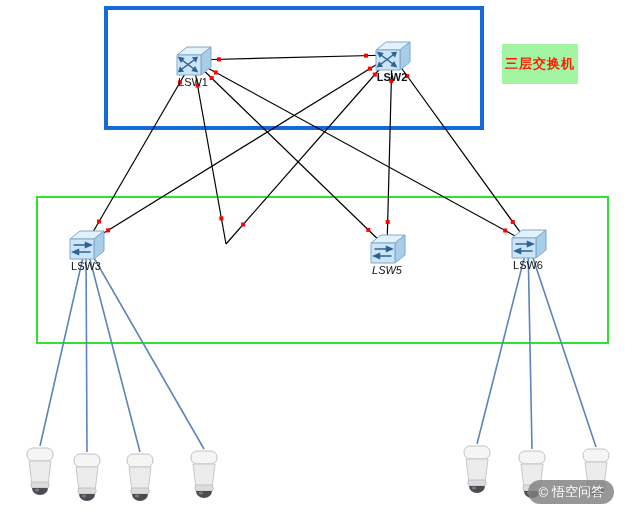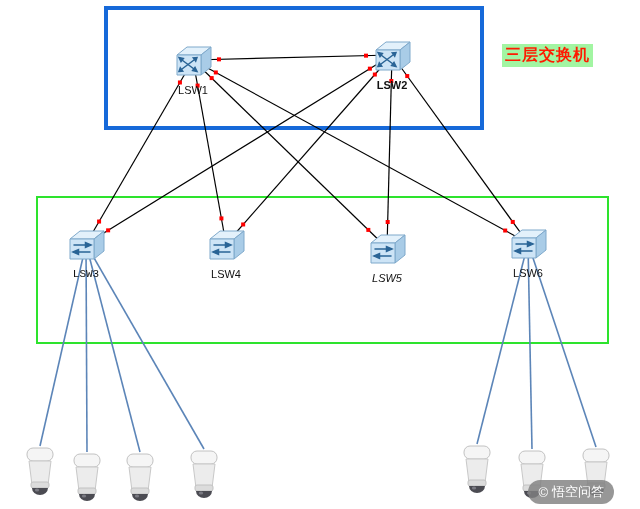--- a/index.html
+++ b/index.html
@@ -4,25 +4,25 @@
 <style>
   html,body{margin:0;padding:0;background:#fff;}
   #stage{
     position:relative;width:640px;height:509px;background:#ffffff;
     overflow:hidden;font-family:"Liberation Sans",sans-serif;
   }
   #edge-layer{position:absolute;left:0;top:0;z-index:1;}
   .group-box{position:absolute;z-index:0;background:transparent;box-sizing:border-box;}
   .node{position:absolute;z-index:2;width:44px;text-align:center;cursor:pointer;}
   .node .icon{display:block;margin:0 auto;width:40px;height:32px;}
-  .node .label{font-size:11px;color:#111;line-height:1.1;margin-top:8px;}
+  .node .label{font-size:11px;color:#111;line-height:1.1;margin-top:0;}
   .camera{position:absolute;z-index:2;width:36px;height:58px;cursor:pointer;}
   #annotation{
-    position:absolute;z-index:3;font-size:16px;font-weight:bold;
-    padding:1px 3px;letter-spacing:1px;white-space:nowrap;
+    position:absolute;z-index:3;font-size:13px;font-weight:bold;
+    padding:11px 3px;letter-spacing:1px;white-space:nowrap;
   }
   #watermark{
     position:absolute;z-index:4;right:26px;bottom:5px;
     background:rgba(128,128,128,0.82);color:#fff;border-radius:12px;
     padding:3px 10px;font-size:13px;display:flex;align-items:center;gap:4px;
     white-space:nowrap;
   }
 </style>
 </head>
 <body>
@@ -98,74 +98,60 @@
             <line x1="9" y1="16" x2="21" y2="25"></line>
             <line x1="9" y1="25" x2="21" y2="16"></line>
             <polygon points="24,27.5 19.6,26.6 22,23.4"></polygon>
             <polygon points="6,13.5 8,17.6 10.4,14.4"></polygon>
             <polygon points="24,13.5 22.7,17.1 20.3,13.9"></polygon>
             <polygon points="6,27.5 9.7,27.1 7.3,23.9"></polygon>
           </g>
         </svg></span>
       <div class="label">LSW2</div>
     </div>
-    <div class="node" style="left: 64px; top: 228px; font-family: Liberation Mono, monospace;">
+    <div class="node" style="left: 64px; top: 228px;">
       <span class="icon"><svg xmlns="http://www.w3.org/2000/svg" viewBox="0 0 40 32" width="40" height="32">
           <polygon points="4,11 14,3 38,3 28,11" fill="#e3f1fb" stroke="#7fa9cb"></polygon>
           <polygon points="28,11 38,3 38,23 28,31" fill="#a9cce7" stroke="#7fa9cb"></polygon>
           <polygon points="4,11 28,11 28,31 4,31" fill="#cde4f6" stroke="#7fa9cb"></polygon>
           <g stroke="#2a6496" stroke-width="1.5" fill="#2a6496" stroke-linecap="round">
             <line x1="8" y1="17" x2="21" y2="17"></line>
             <polygon points="25,17 19.5,14.6 19.5,19.4"></polygon>
             <line x1="11" y1="24" x2="24" y2="24"></line>
             <polygon points="7,24 12.5,21.6 12.5,26.4"></polygon>
           </g>
         </svg></span>
       <div class="label">LSW3</div>
     </div>
-    <div class="node" style="left: 204px; top: 228px;">
+    <div class="node" style="left: 365px; top: 232px; font-style: italic;">
       <span class="icon"><svg xmlns="http://www.w3.org/2000/svg" viewBox="0 0 40 32" width="40" height="32">
           <polygon points="4,11 14,3 38,3 28,11" fill="#e3f1fb" stroke="#7fa9cb"></polygon>
           <polygon points="28,11 38,3 38,23 28,31" fill="#a9cce7" stroke="#7fa9cb"></polygon>
           <polygon points="4,11 28,11 28,31 4,31" fill="#cde4f6" stroke="#7fa9cb"></polygon>
           <g stroke="#2a6496" stroke-width="1.5" fill="#2a6496" stroke-linecap="round">
             <line x1="8" y1="17" x2="21" y2="17"></line>
             <polygon points="25,17 19.5,14.6 19.5,19.4"></polygon>
             <line x1="11" y1="24" x2="24" y2="24"></line>
             <polygon points="7,24 12.5,21.6 12.5,26.4"></polygon>
           </g>
         </svg></span>
-      <div class="label">LSW4</div>
-    </div>
-    <div class="node" style="left: 365px; top: 232px; font-style: italic;">
+      <div class="label">LSW5</div>
+    </div>
+    <div class="node" style="left: 506px; top: 227px; text-align: center;">
       <span class="icon"><svg xmlns="http://www.w3.org/2000/svg" viewBox="0 0 40 32" width="40" height="32">
           <polygon points="4,11 14,3 38,3 28,11" fill="#e3f1fb" stroke="#7fa9cb"></polygon>
           <polygon points="28,11 38,3 38,23 28,31" fill="#a9cce7" stroke="#7fa9cb"></polygon>
           <polygon points="4,11 28,11 28,31 4,31" fill="#cde4f6" stroke="#7fa9cb"></polygon>
           <g stroke="#2a6496" stroke-width="1.5" fill="#2a6496" stroke-linecap="round">
             <line x1="8" y1="17" x2="21" y2="17"></line>
             <polygon points="25,17 19.5,14.6 19.5,19.4"></polygon>
             <line x1="11" y1="24" x2="24" y2="24"></line>
             <polygon points="7,24 12.5,21.6 12.5,26.4"></polygon>
           </g>
         </svg></span>
-      <div class="label">LSW5</div>
-    </div>
-    <div class="node" style="left: 506px; top: 227px; text-align: center;">
-      <span class="icon"><svg xmlns="http://www.w3.org/2000/svg" viewBox="0 0 40 32" width="40" height="32">
-          <polygon points="4,11 14,3 38,3 28,11" fill="#e3f1fb" stroke="#7fa9cb"></polygon>
-          <polygon points="28,11 38,3 38,23 28,31" fill="#a9cce7" stroke="#7fa9cb"></polygon>
-          <polygon points="4,11 28,11 28,31 4,31" fill="#cde4f6" stroke="#7fa9cb"></polygon>
-          <g stroke="#2a6496" stroke-width="1.5" fill="#2a6496" stroke-linecap="round">
-            <line x1="8" y1="17" x2="21" y2="17"></line>
-            <polygon points="25,17 19.5,14.6 19.5,19.4"></polygon>
-            <line x1="11" y1="24" x2="24" y2="24"></line>
-            <polygon points="7,24 12.5,21.6 12.5,26.4"></polygon>
-          </g>
-        </svg></span>
       <div class="label">LSW6</div>
     </div>
     <div class="camera" style="left: 22px; top: 446px;"><svg xmlns="http://www.w3.org/2000/svg" viewBox="0 0 36 58" width="36" height="58">
         <rect x="5" y="2" width="26" height="13" rx="6" fill="#f5f5f5" stroke="#c2c2c2"></rect>
         <polygon points="7,15 29,15 26,39 10,39" fill="#ececec" stroke="#c8c8c8"></polygon>
         <rect x="9" y="36" width="18" height="6" rx="2" fill="#dcdcdc" stroke="#c2c2c2"></rect>
         <path d="M10,42 a8,7 0 0 0 16,0 z" fill="#4b4b52"></path>
         <ellipse cx="15" cy="44" rx="2.2" ry="1.6" fill="#7a7a82"></ellipse>
       </svg></div>
     <div class="camera" style="left: 69px; top: 452px;"><svg xmlns="http://www.w3.org/2000/svg" viewBox="0 0 36 58" width="36" height="58">

